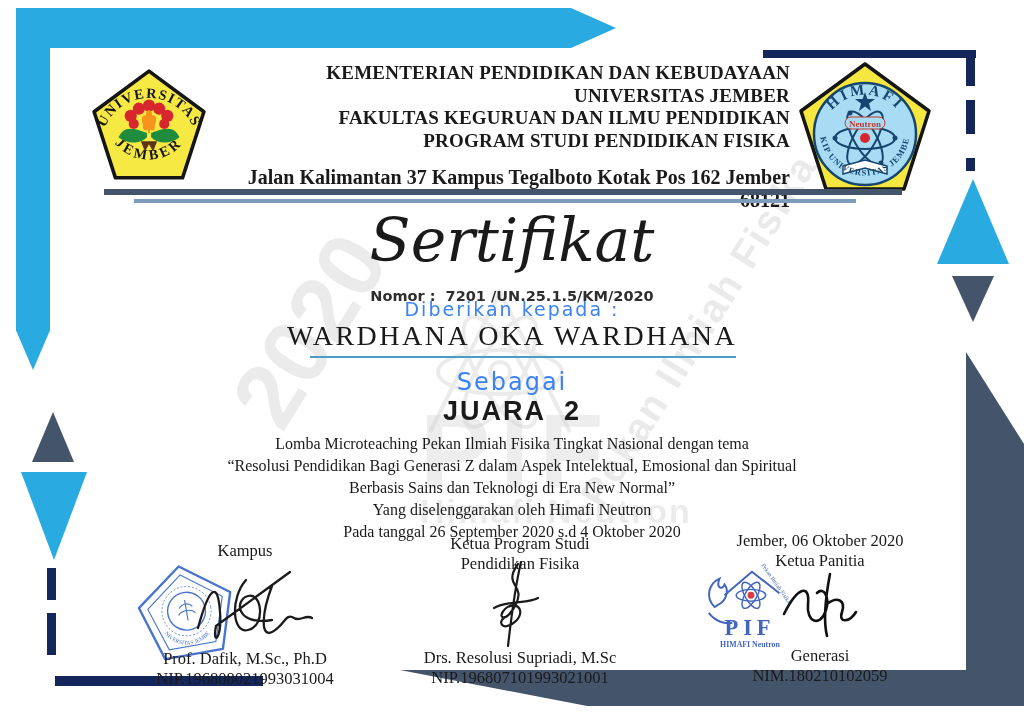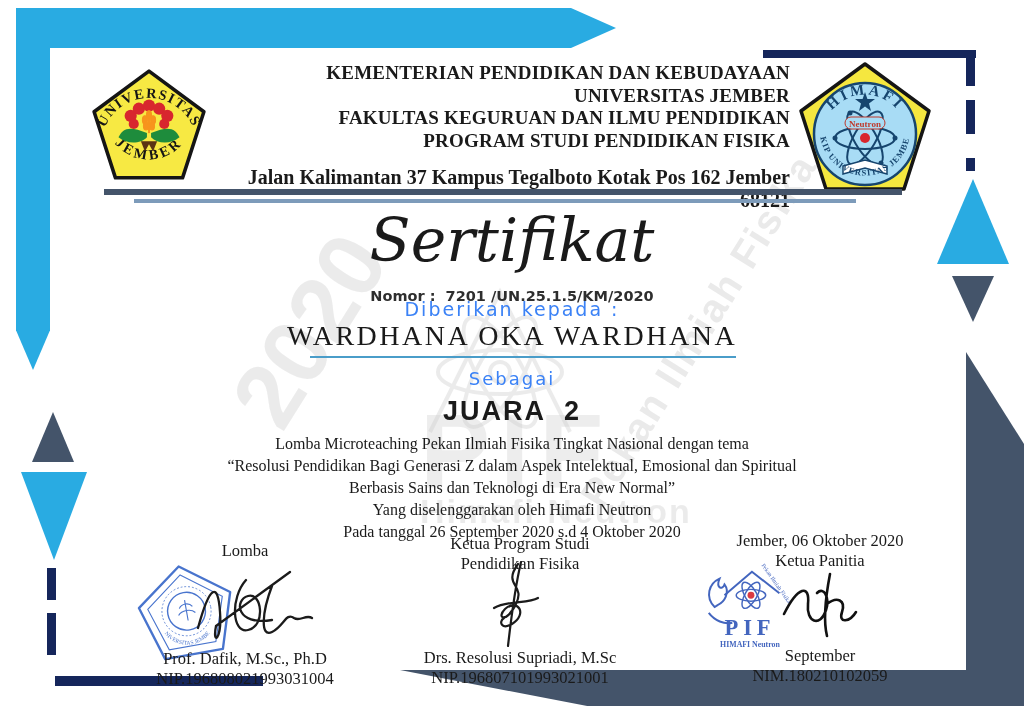--- a/index.html
+++ b/index.html
@@ -35,21 +35,21 @@
 
   
   .title{left:262px;top:205px;width:500px;text-align:center;font-family:"DejaVu Serif",serif;
     font-style:italic;font-size:60px;z-index:2;}
   .nomor{left:262px;top:288px;width:500px;text-align:center;font-family:"DejaVu Sans",sans-serif;
     font-size:14.5px;font-weight:600;color:#2e2e2e;white-space:pre;z-index:2;}
   .hand{font-family:"DejaVu Sans",sans-serif;color:#3b82f6;letter-spacing:2px;}
   .given-to{left:262px;top:298px;width:500px;text-align:center;font-size:19px;z-index:2;}
   .recipient{left:212px;top:320px;width:600px;text-align:center;font-size:28px;letter-spacing:2.5px;z-index:2;}
   .name-underline{left:310px;top:356px;width:426px;height:2px;background:var(--underline);z-index:2;}
-  .as-label{left:262px;top:368px;width:500px;text-align:center;font-size:18px;z-index:2;}
+  .as-label{left:262px;top:368px;width:500px;text-align:center;font-size:24px;z-index:2;}
   .award{left:262px;top:396px;width:500px;text-align:center;font-family:"Liberation Sans",sans-serif;
     font-weight:bold;font-size:27px;letter-spacing:2px;white-space:pre;z-index:2;}
   .body-text{left:162px;top:433px;width:700px;text-align:center;font-size:16px;line-height:22px;z-index:2;}
 
   
   .sig-col{width:270px;text-align:center;font-size:16.5px;line-height:20px;z-index:3;}
   .sig-col .sig-name{margin-top:12px;}
   #col-dekan{left:110px;top:541px;}
   #col-kaprodi{left:385px;top:534px;}
   #col-panitia{left:685px;top:531px;}
@@ -247,35 +247,35 @@
     <text x="56" y="93" font-size="8" font-weight="bold" fill="#2F55B8" text-anchor="middle">HIMAFI Neutron</text>
     <text x="40" y="18" font-size="6" fill="#2F55B8" transform="rotate(55 62 40)">Pekan Ilmiah Fisika</text>
   </svg>
   <svg class="abs signature" style="left:778px;top:558px;" width="88" height="92" viewBox="0 0 88 92">
     <path d="M6,56 C20,28 32,26 30,46 C28,64 42,70 48,52 C52,40 46,28 39,35
              M52,16 C47,42 45,62 49,78
              M49,46 C59,38 68,42 64,54 C60,66 72,64 78,54" stroke="#111" stroke-width="2.6" fill="none" stroke-linecap="round"></path>
   </svg>
 
   <div id="col-dekan" class="abs sig-col">
-    <div>Lomba</div>
+    <div>Kampus</div>
     <div class="sig-gap-dekan"></div>
     <div class="sig-name">Prof. Dafik, M.Sc., Ph.D</div>
     <div>NIP.196808021993031004</div>
   </div>
 
   <div id="col-kaprodi" class="abs sig-col">
     <div>Ketua Program Studi</div>
     <div>Pendidikan Fisika</div>
     <div class="sig-gap-kaprodi"></div>
     <div class="sig-name">Drs. Resolusi Supriadi, M.Sc</div>
     <div>NIP.196807101993021001</div>
   </div>
 
   <div id="col-panitia" class="abs sig-col">
     <div>Jember, 06 Oktober 2020</div>
     <div>Ketua Panitia</div>
     <div class="sig-gap-panitia"></div>
-    <div class="sig-name">September</div>
+    <div class="sig-name">Generasi</div>
     <div>NIM.180210102059</div>
   </div>
 
 </div>
 
 </body></html>

